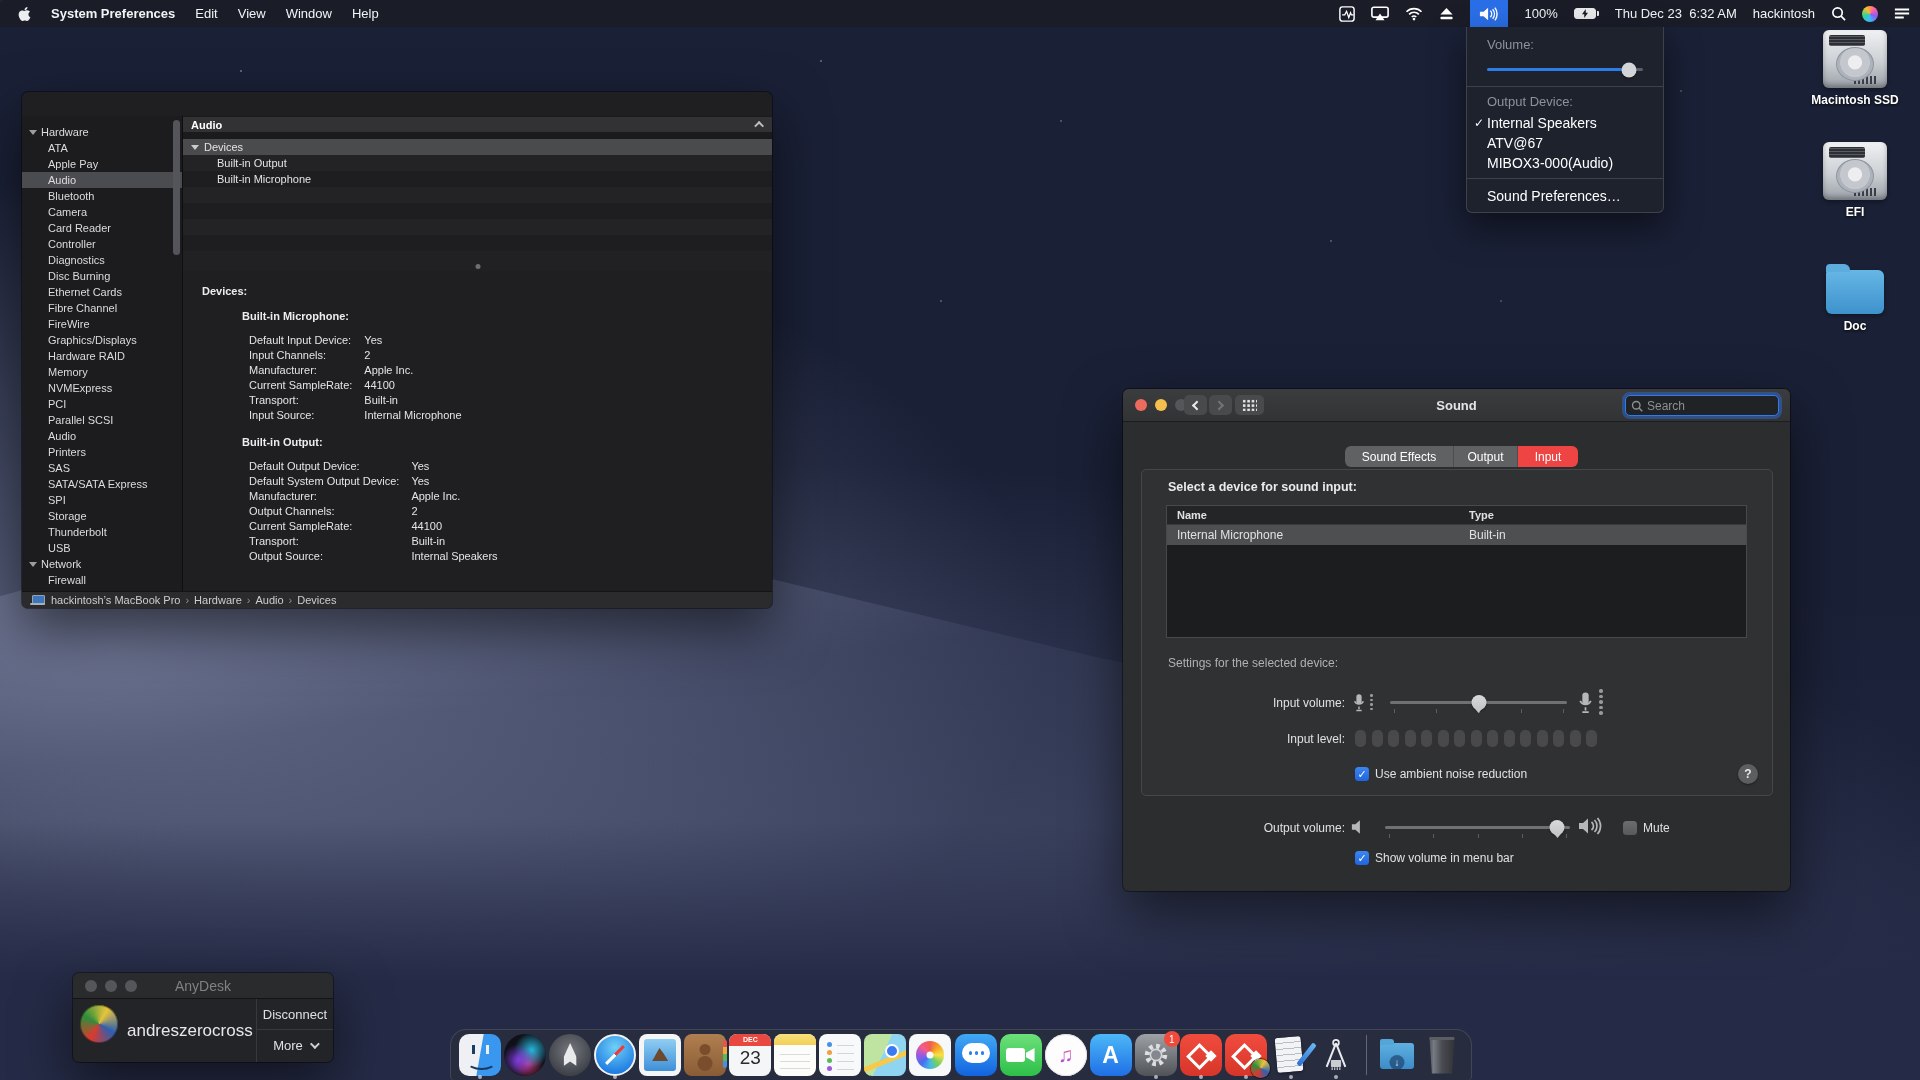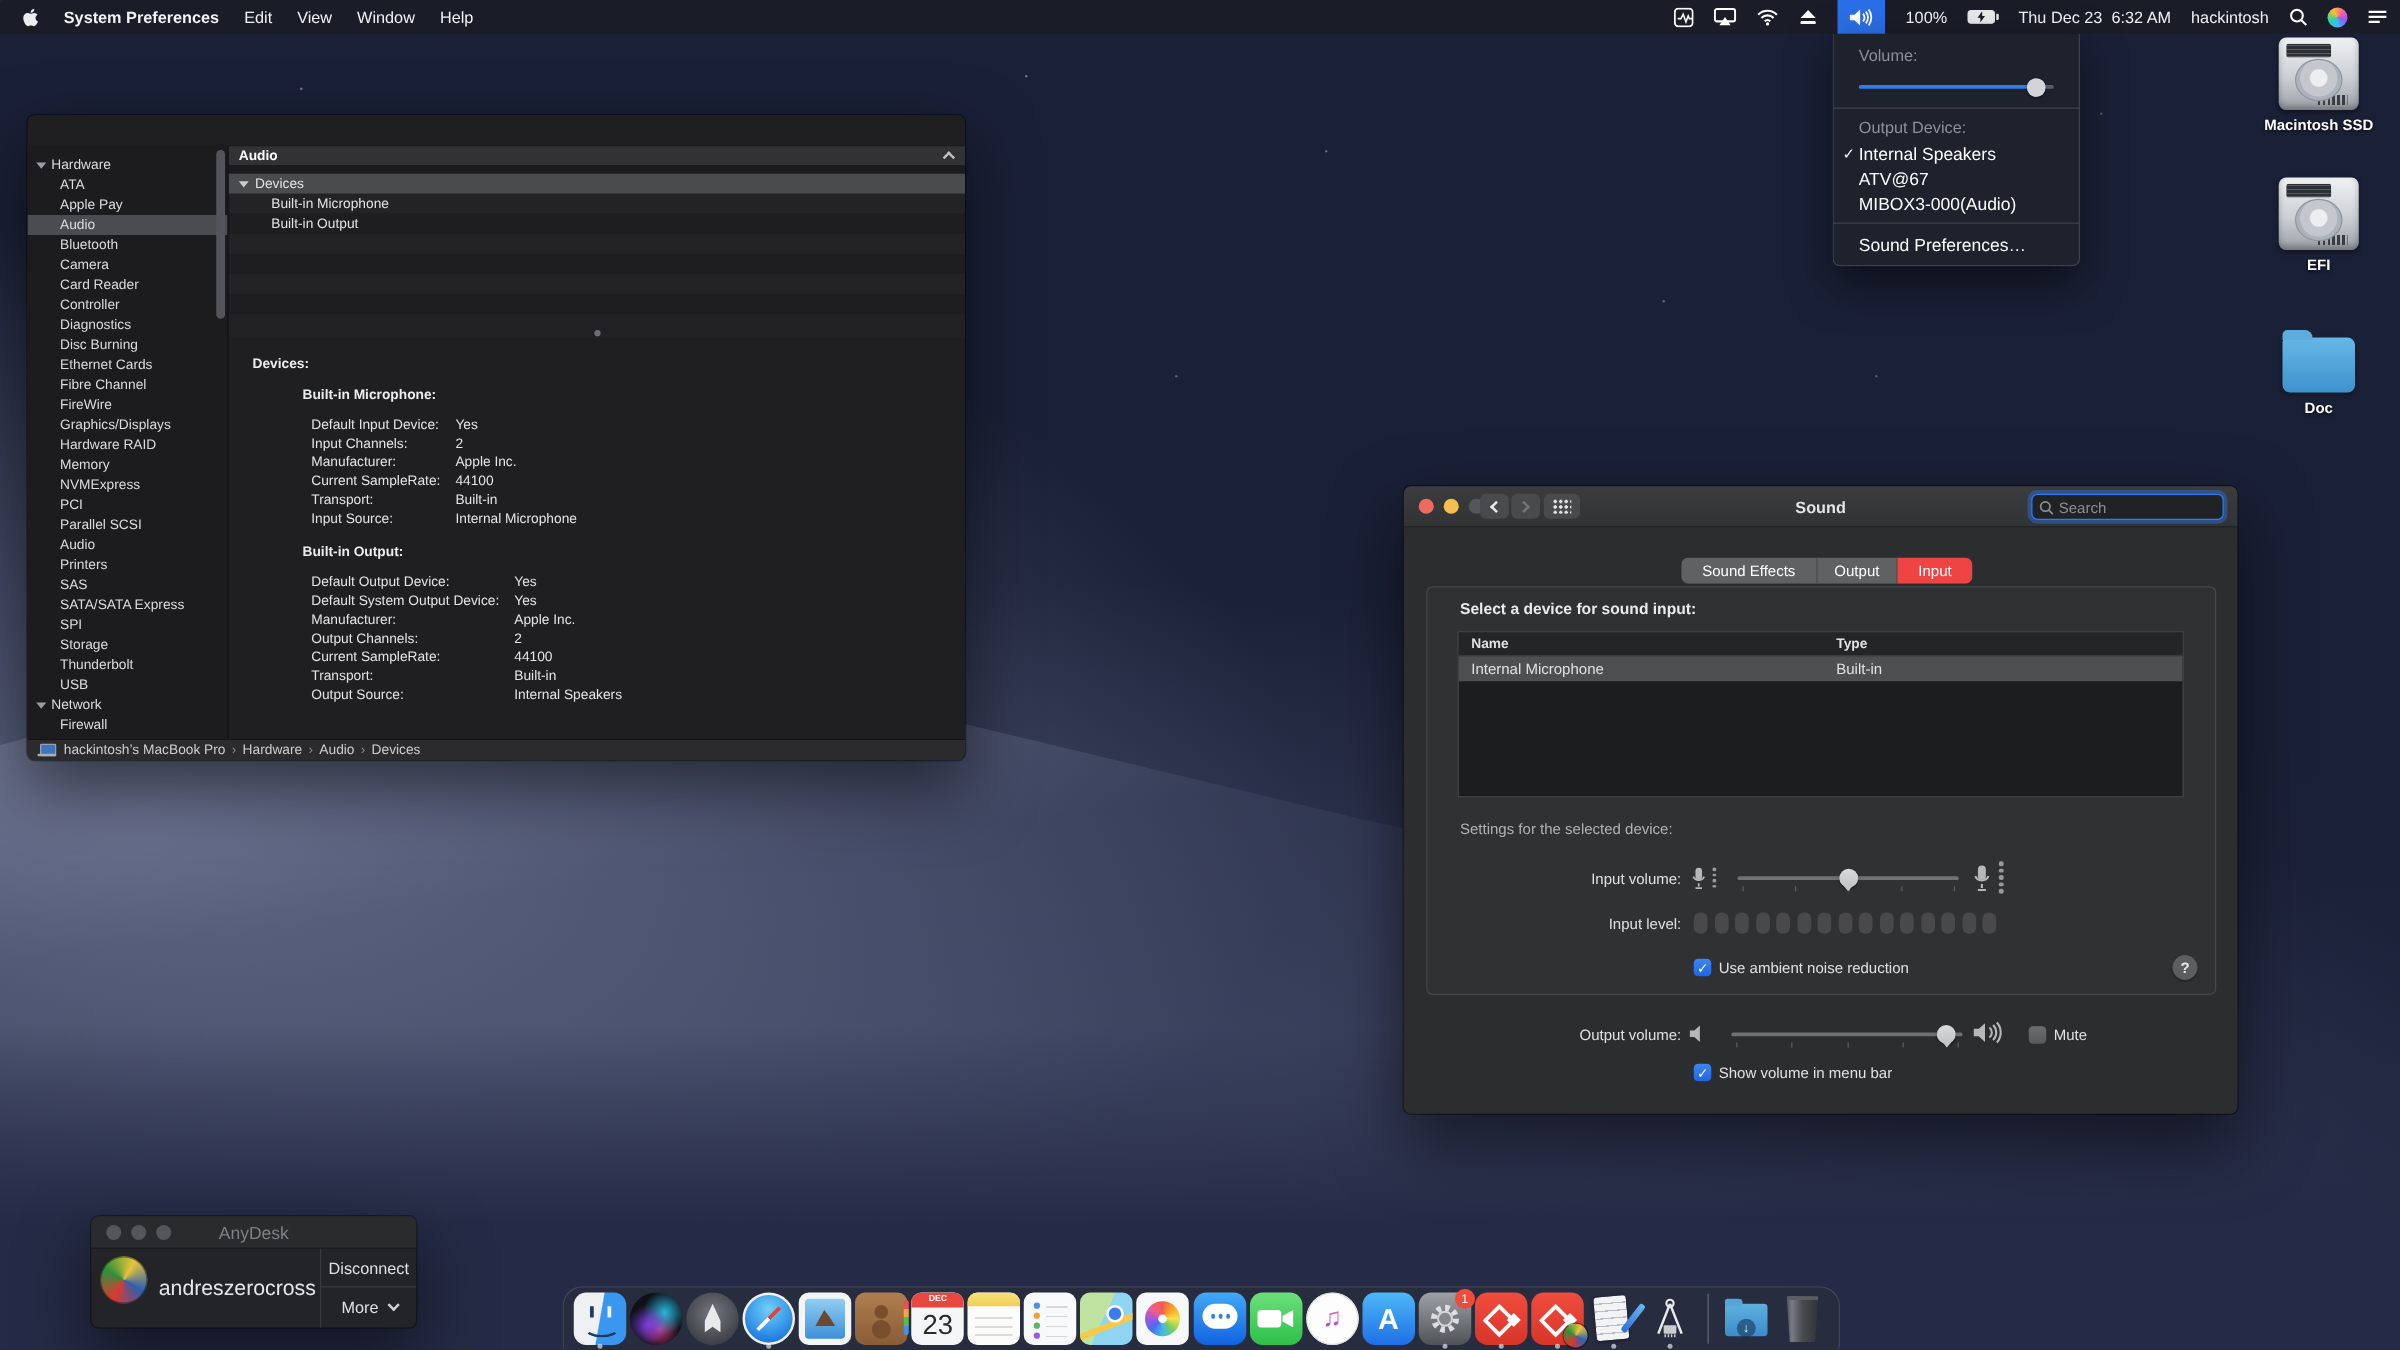--- a/index.html
+++ b/index.html
@@ -201,21 +201,21 @@
   .ic.mail{background:#f4f5f7;border-radius:8px;}
   .ic.mail::before{content:"";position:absolute;inset:5px;background:linear-gradient(180deg,#90cef2,#3f8fd8);border-radius:3px;}
   .ic.mail::after{content:"";position:absolute;left:13px;top:14px;width:16px;height:13px;background:#6b4a2f;clip-path:polygon(0 100%,45% 0,70% 40%,100% 100%);}
   .ic.contacts{background:linear-gradient(#b07f50,#8a5c36);border-radius:8px;}
   .ic.contacts::before{content:"";position:absolute;left:50%;top:10px;width:11px;height:11px;border-radius:50%;background:#7a4e2c;transform:translateX(-50%);box-shadow:0 14px 0 2px #7a4e2c;}
   .ic.contacts::after{content:"";position:absolute;right:-1px;top:6px;width:4px;height:28px;border-radius:2px;
     background:linear-gradient(180deg,#e5554e 0 25%,#f0a840 25% 50%,#58b85c 50% 75%,#4a90e2 75% 100%);}
   .ic.calendar{background:#f5f6f7;border-radius:8px;overflow:hidden;}
   .ic.calendar::before{content:"";position:absolute;left:0;top:0;right:0;height:12px;background:#e8483f;}
   .cal-month{position:absolute;left:0;right:0;top:2px;text-align:center;font-size:7px;font-weight:bold;color:#fff;z-index:1;}
-  .cal-day{position:absolute;left:0;right:0;top:13px;text-align:center;font-size:22px;color:#2b2b2d;}
+  .cal-day{position:absolute;left:0;right:0;top:13px;text-align:center;font-size:19px;color:#2b2b2d;}
   .ic.notes{background:#fcfcfa;border-radius:8px;overflow:hidden;}
   .ic.notes::before{content:"";position:absolute;left:0;top:0;right:0;height:11px;background:linear-gradient(#f8e07c,#f2cf58);}
   .ic.notes::after{content:"";position:absolute;left:6px;right:6px;top:19px;height:16px;
     background:repeating-linear-gradient(0deg,#d9dadc 0 1.5px,transparent 1.5px 7px);}
   .ic.reminders{background:#f8f9fb;border-radius:8px;}
   .ic.reminders::before{content:"";position:absolute;left:8px;top:8px;width:5px;height:5px;border-radius:50%;background:#4a90e8;
     box-shadow:0 8px 0 #f0a13c,0 16px 0 #58b85c,0 24px 0 #9b59e0;}
   .ic.reminders::after{content:"";position:absolute;left:18px;top:10px;width:17px;height:26px;
     background:repeating-linear-gradient(0deg,#d5d6d8 0 1.5px,transparent 1.5px 8px);}
   .ic.maps{border-radius:8px;background:linear-gradient(115deg,#bfe3a0 0 46%,#8fd4f0 46% 100%);overflow:hidden;}
@@ -451,26 +451,26 @@
     <div class="si-gap1"></div>
     <div class="tree">
 
         <div class="tree-row selected">
           <span class="tri2"></span>
           <span>Devices</span>
         </div>
 
         <div class="tree-row child">
 
+          <span>Built-in Output</span>
+        </div>
+
+        <div class="tree-row child">
+
           <span>Built-in Microphone</span>
-        </div>
-
-        <div class="tree-row child">
-
-          <span>Built-in Output</span>
         </div>
       </div>
     <div class="tree-fill"></div>
     <div class="si-gap2"></div>
     <div class="splitter-dot"></div>
     <div class="si-details">
       <div class="d-title">Devices:</div>
       <div>
 
           <div class="d-section">

